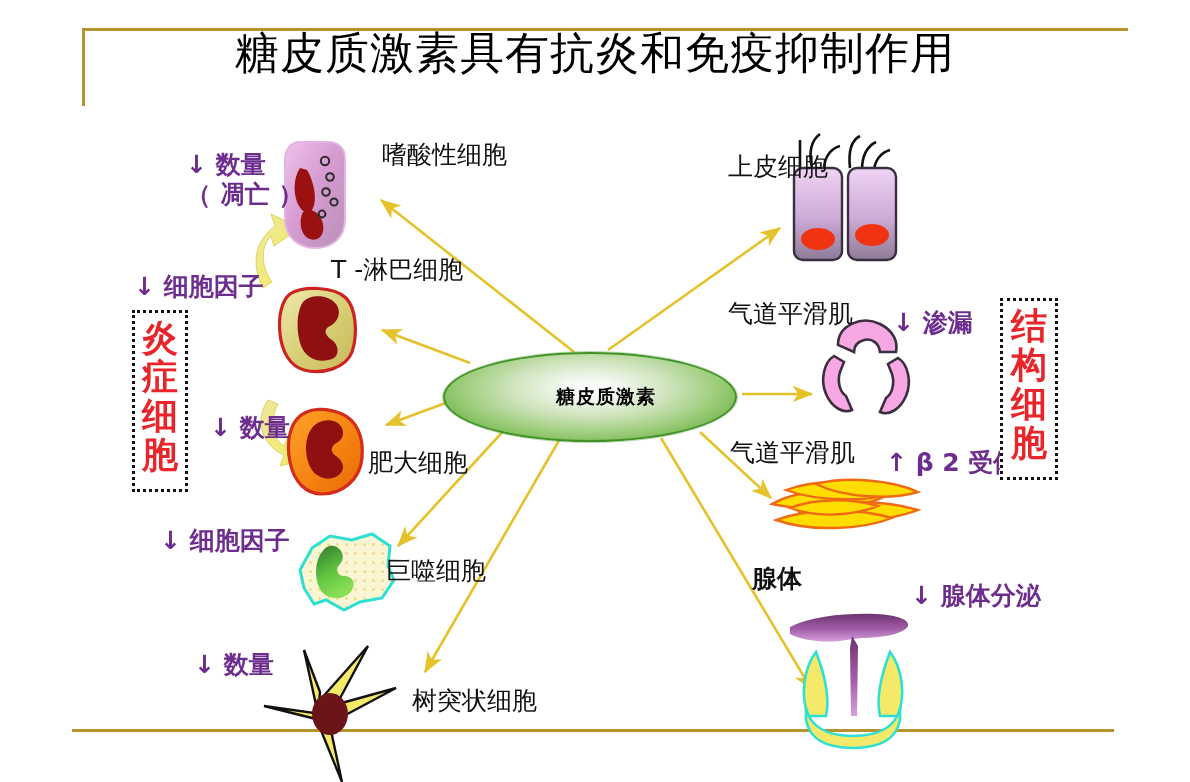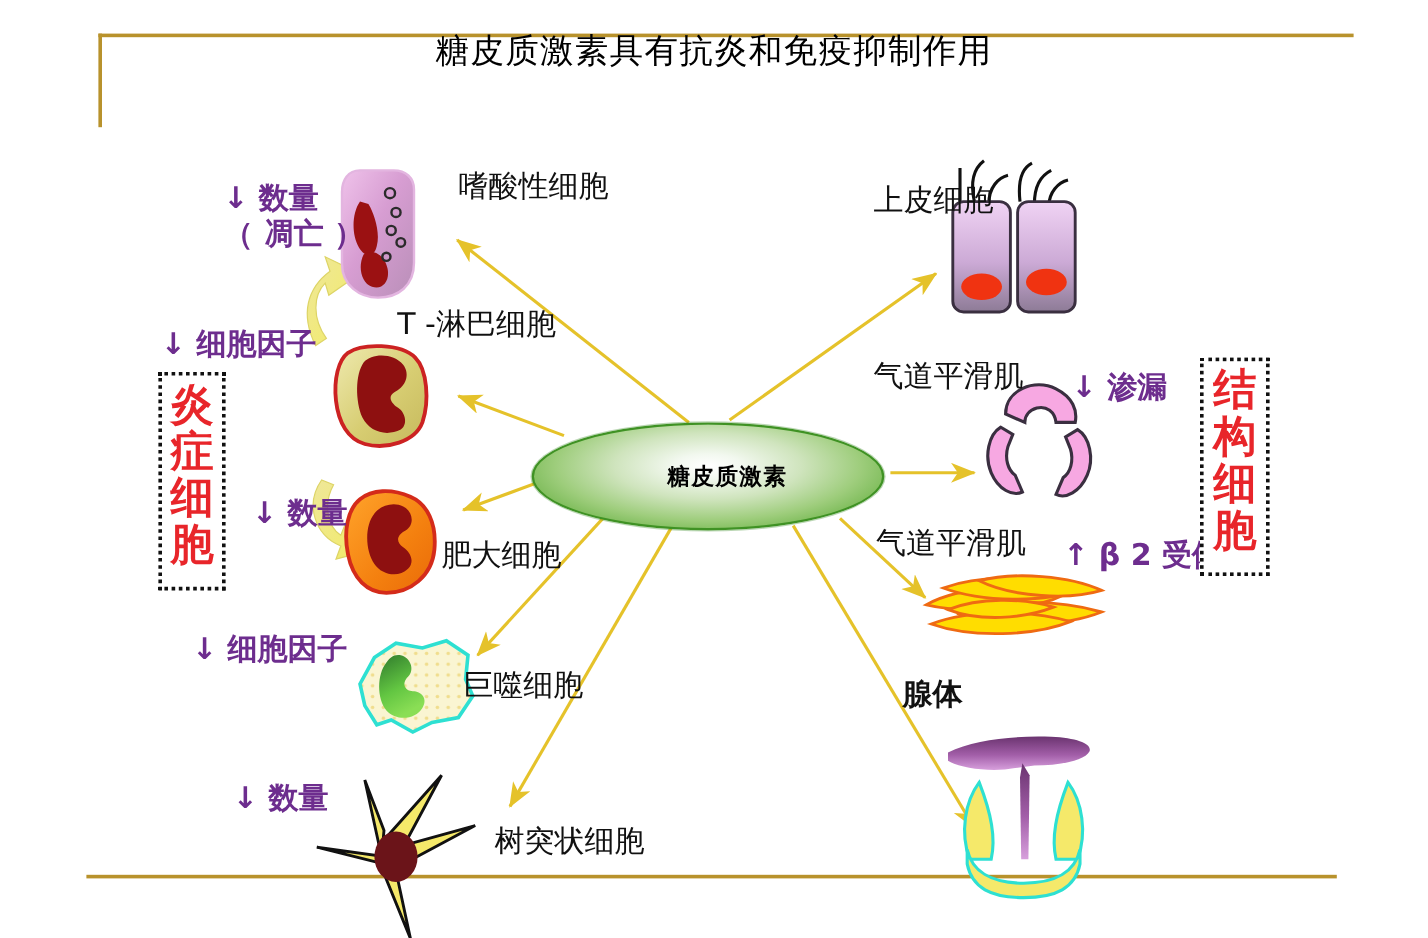--- a/index.html
+++ b/index.html
@@ -23,21 +23,21 @@
   }
   .frame-bottom{
     position:absolute;left:72px;top:729px;width:1042px;height:0;
     border-top:3px solid #b8922c;
   }
 
   
   .title{
     position:absolute;left:0;top:24px;width:1190px;
     text-align:center;
-    font-size:28px;
+    font-size:44px;
     font-weight:400;
     color:#000;
     letter-spacing:1px;
     white-space:nowrap;
   }
 
   
   .lbl{
     position:absolute;
     white-space:nowrap;
@@ -279,20 +279,21 @@
 
   <div class="lbl lbl-black" style="left:728px;top:152px;">上皮细胞</div>
 
   <div class="lbl lbl-black" style="left:728px;top:299px;">气道平滑肌</div>
   <div class="lbl lbl-purple" style="left:893px;top:308px;">↓ 渗漏</div>
 
   <div class="lbl lbl-black" style="left:730px;top:438px;">气道平滑肌</div>
   <div class="lbl lbl-purple" style="left:886px;top:448px;">↑ β 2 受体</div>
 
   <div class="lbl lbl-black" style="left:752px;top:564px;font-weight:bold;">腺体</div>
+  <div class="lbl lbl-purple" style="left:911px;top:581px;">↓ 腺体分泌</div>
 
   <div class="vbox" style="left:132px;top:310px;width:56px;height:182px;">
     <span>炎</span>
     <span>症</span>
     <span>细</span>
     <span>胞</span>
   </div>
 
   <div class="vbox" style="left:1000px;top:298px;width:58px;height:182px;">
     <span>结</span>

